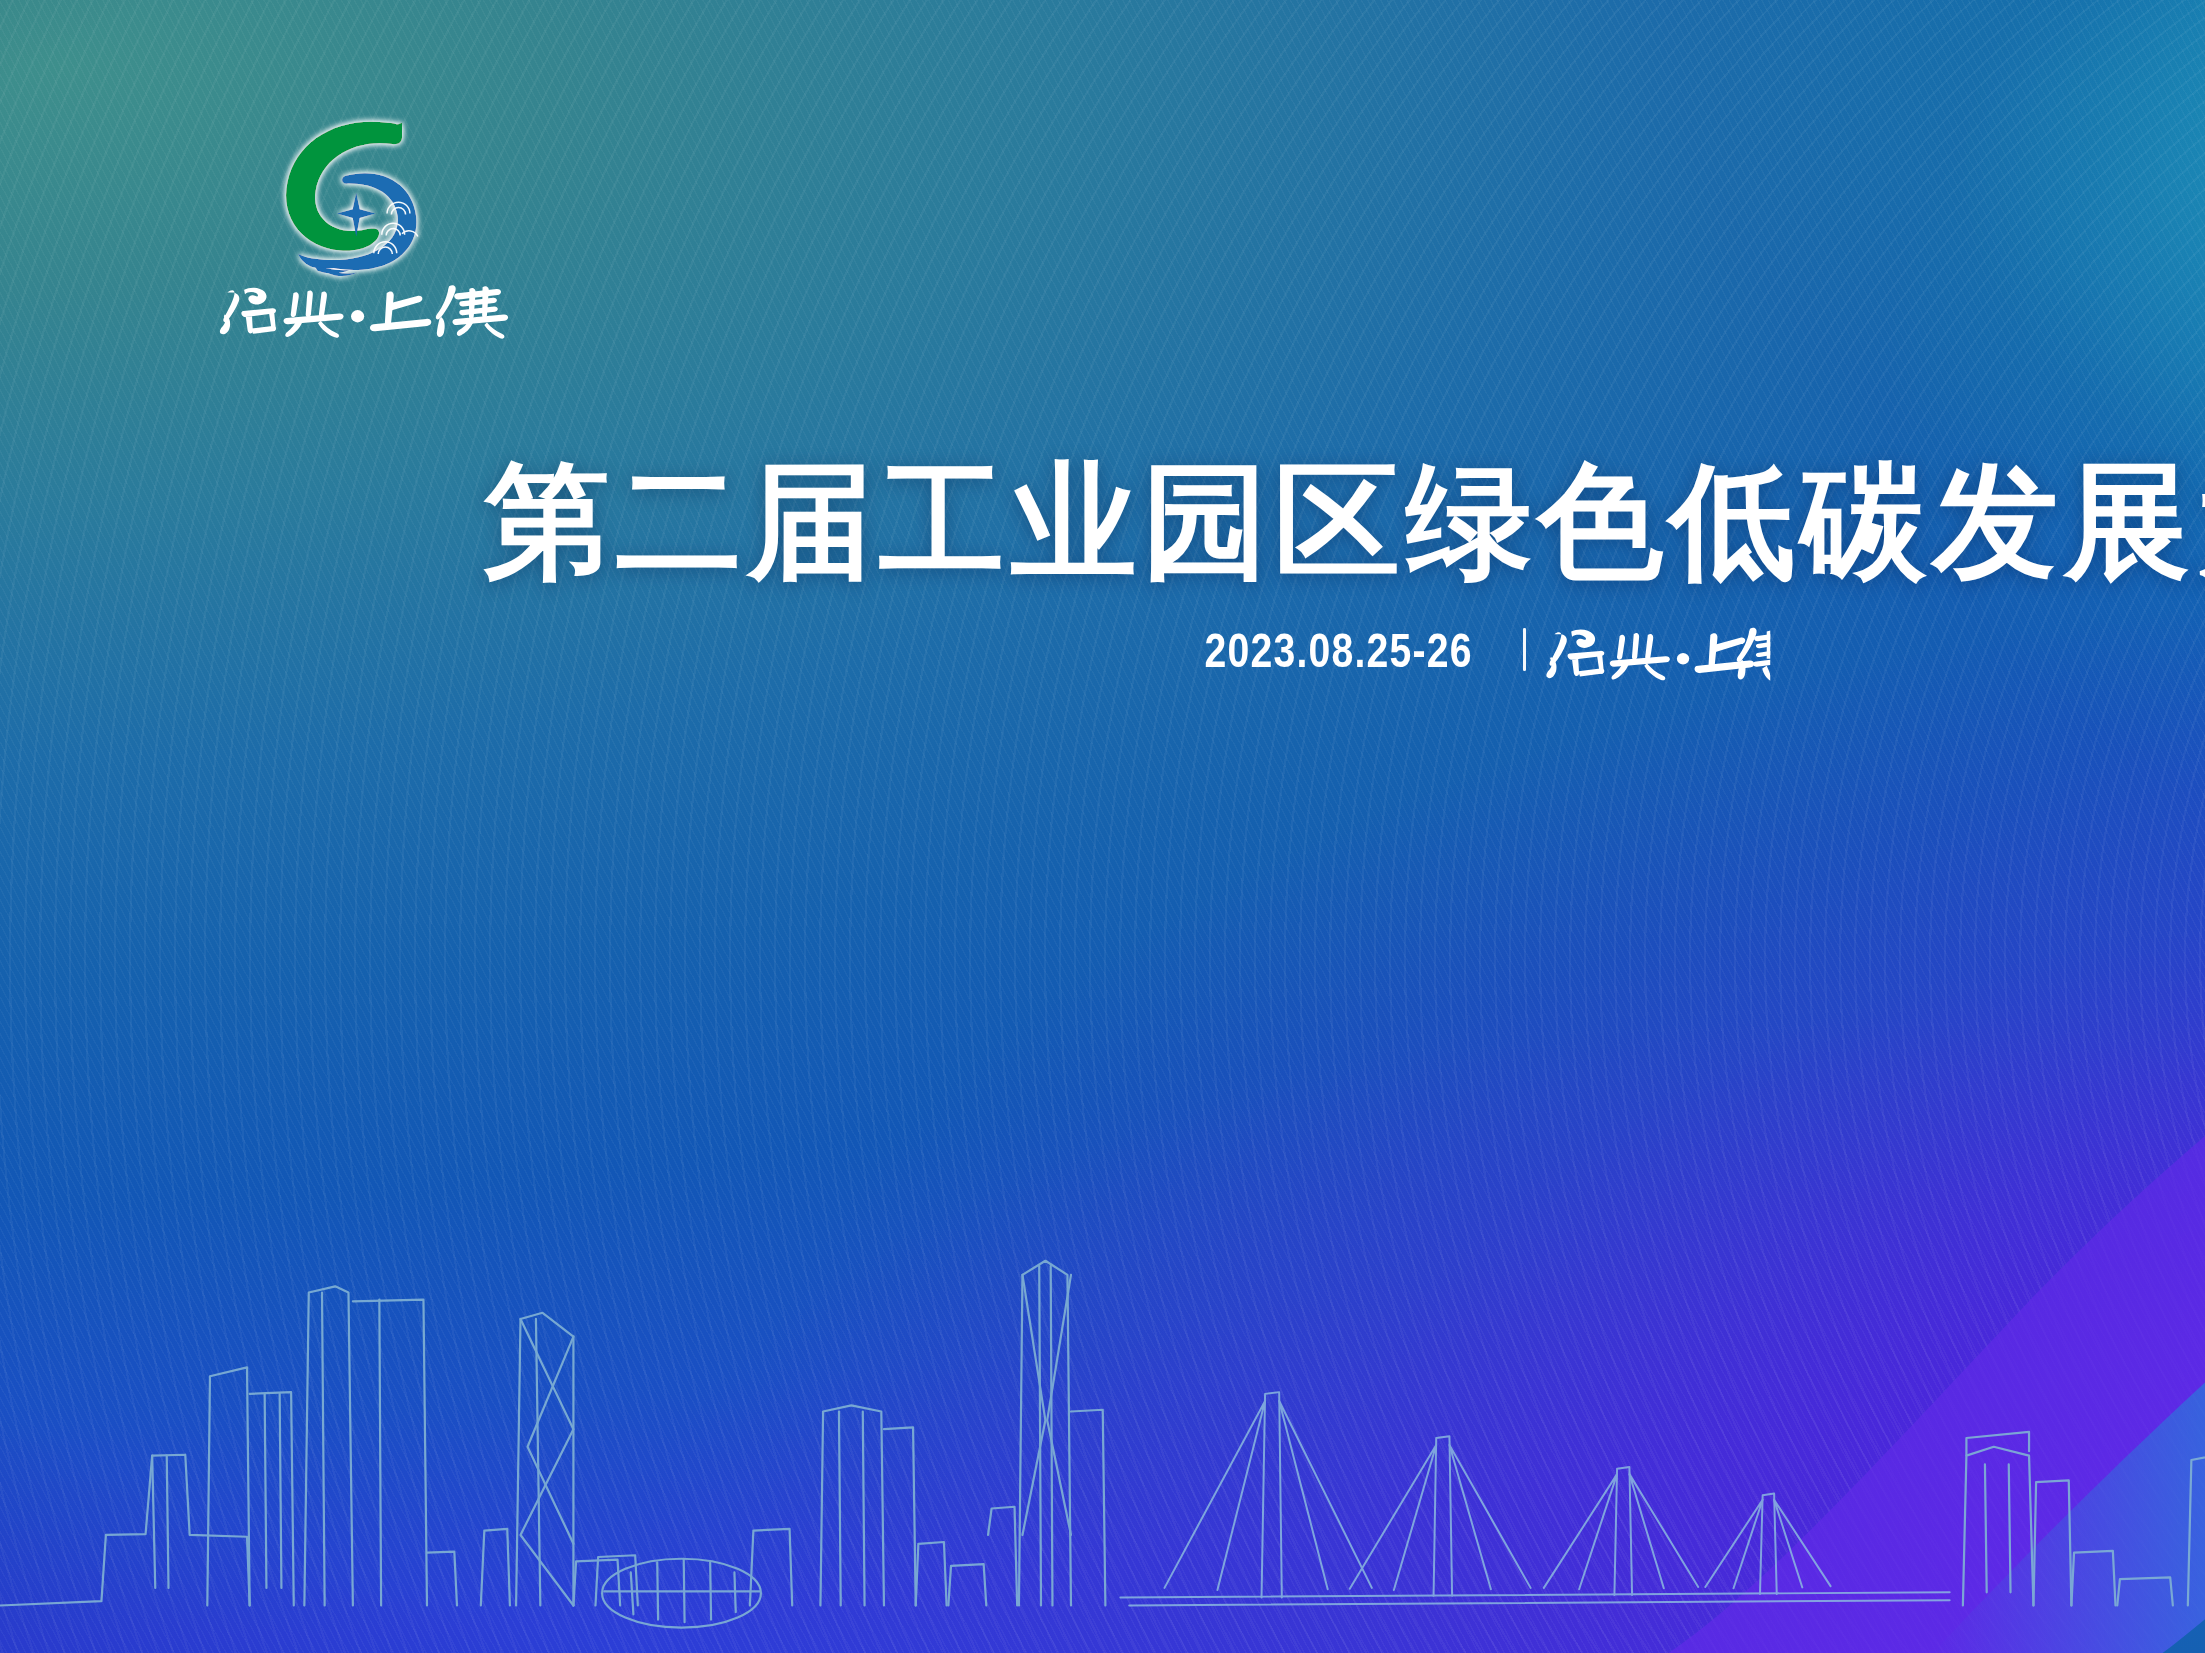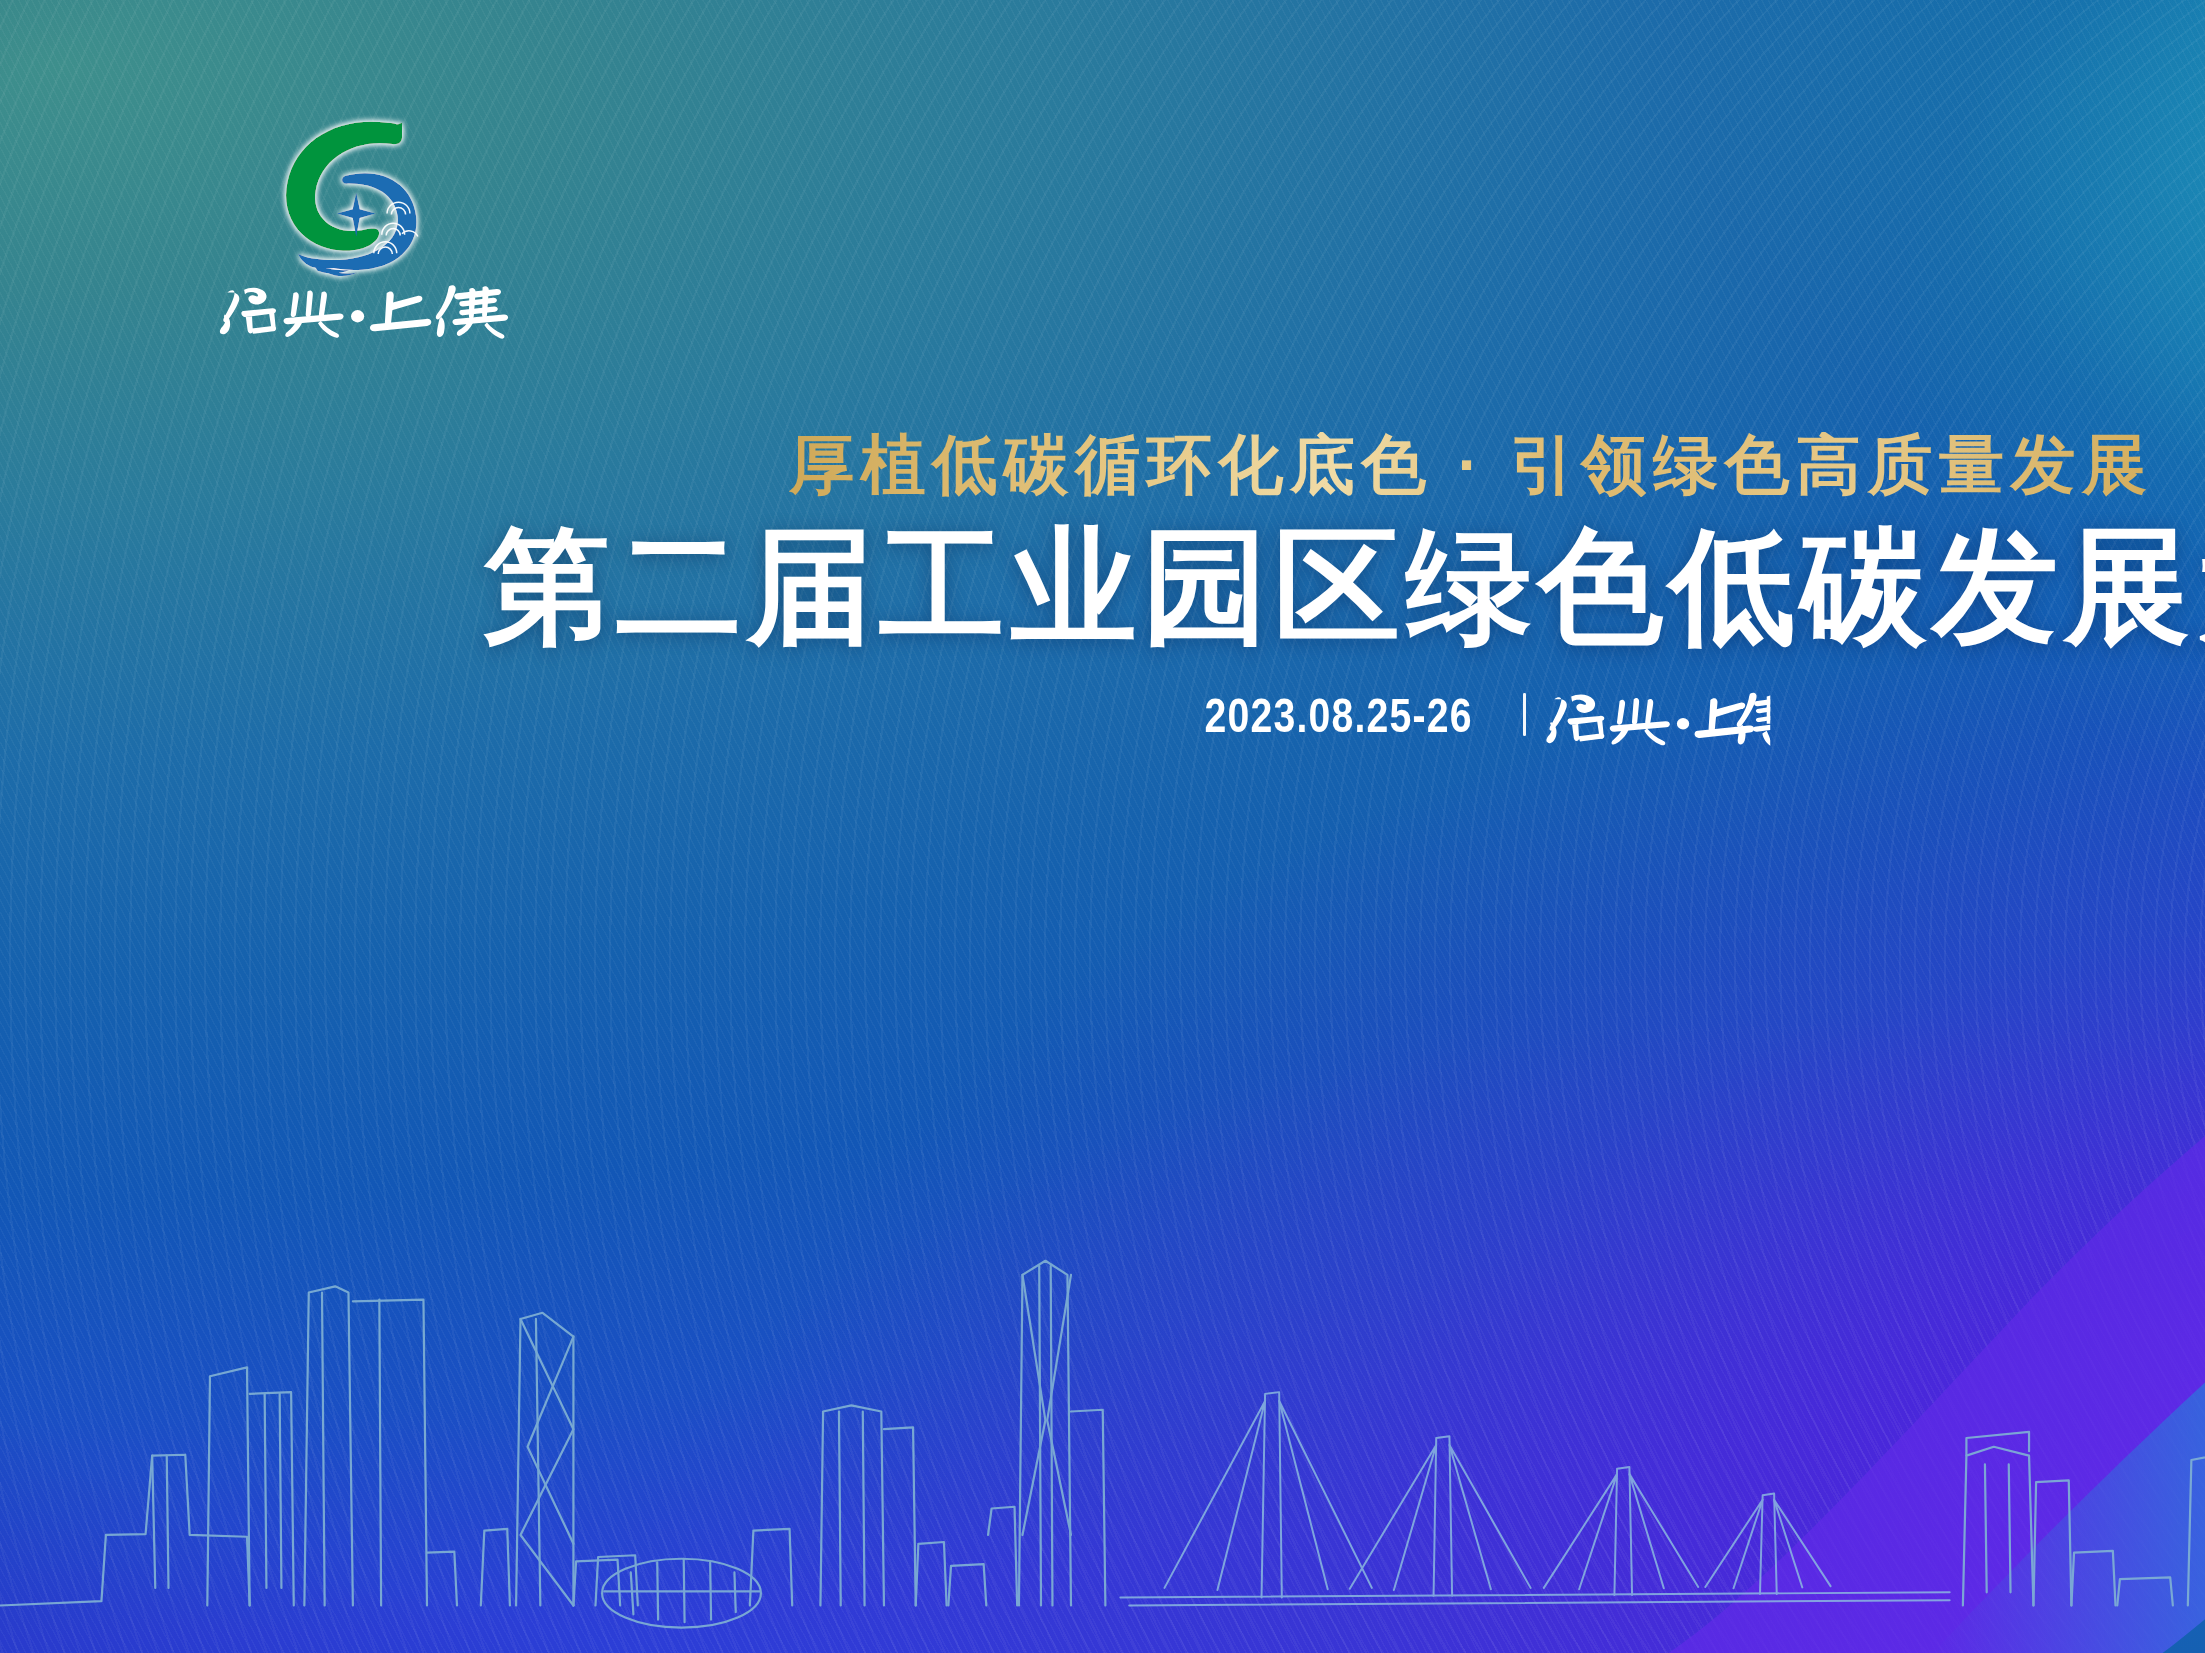--- a/index.html
+++ b/index.html
@@ -317,21 +317,20 @@
           <path d="M614 30 C622 24 630 30 628 40 L624 94 C623 102 613 102 613 94 Z"></path>
           <path d="M552 102 L662 92 C674 91 676 104 664 106 L556 116 C544 117 542 103 552 102 Z"></path>
           <path d="M592 112 C586 124 576 134 564 140 C556 144 552 134 560 128 C570 122 578 114 582 106 Z"></path>
           <path d="M624 110 C634 122 646 130 658 136 C668 140 664 150 654 146 C640 140 626 128 618 116 Z"></path>
         </g>
       </svg>
     </div>
   </div>
 
   <div id="textblock">
-    <div id="subtitle">厚植低碳循环化底色 · 引领绿色高质量发展</div>
     <div id="maintitle">第二届工业园区绿色低碳发展大会</div>
 
     <div id="dateline">
       <div class="date">2023.08.25-26</div>
       <div class="sep"></div>
       <div class="place">
         <svg viewBox="0 0 520 140" role="img">
           <g fill="#ffffff">
 
             <path d="M26 34 C36 26 44 30 41 40 C37 58 26 80 16 96 C12 104 18 110 25 102 C37 88 47 70 53 54 C57 42 50 34 40 34 Z"></path>

